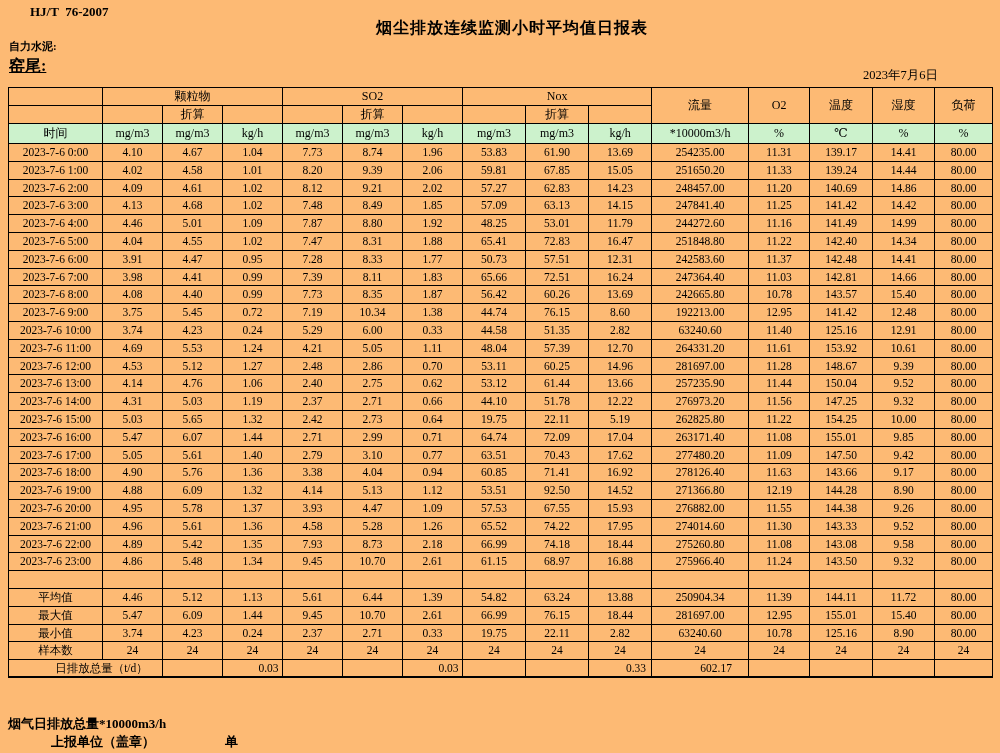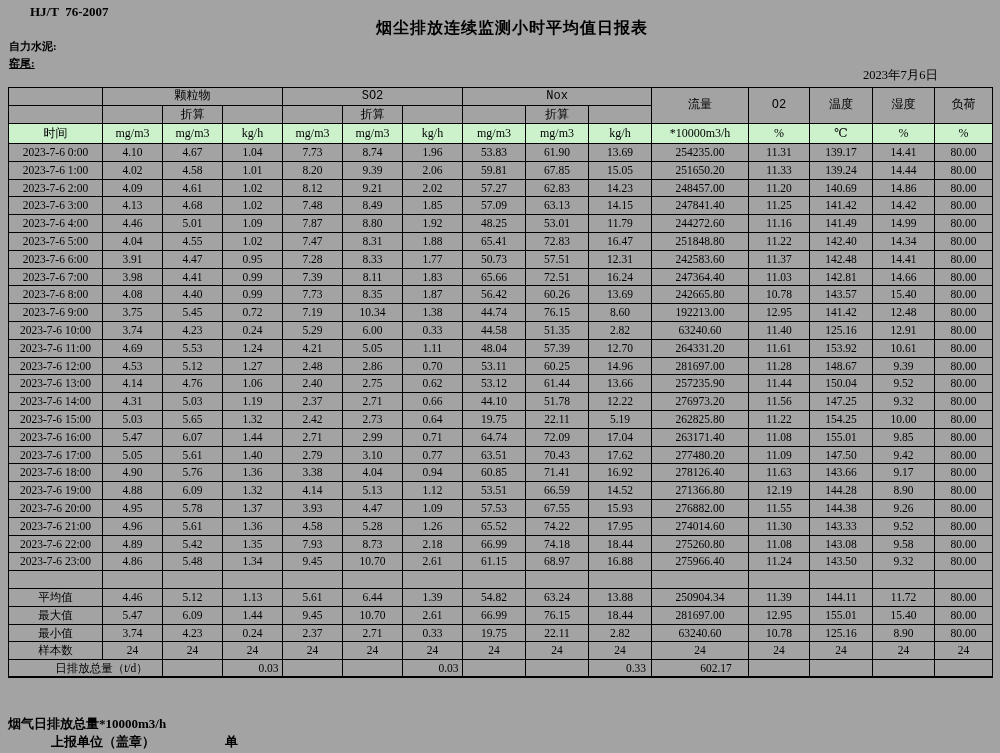--- a/index.html
+++ b/index.html
@@ -1,33 +1,33 @@
 <!DOCTYPE html>
 <html><head>
 <meta charset="utf-8">
 <style>
   html,body { margin:0; padding:0; background:#ffffff; }
   .page {
-    position:relative; width:1000px; height:753px; background:#a3a3a3;
+    position:relative; width:1000px; height:753px; background:#fdba74;
     font-family:"Liberation Serif","DejaVu Serif",serif; color:#000;
   }
   .std { position:absolute; left:30px; top:4px; font-size:13px; font-weight:bold; white-space:pre; }
   .title { position:absolute; left:12px; top:18px; width:1000px; text-align:center; font-size:16px; font-weight:bold; letter-spacing:1px; }
   .company { position:absolute; left:9px; top:39px; font-size:11px; font-weight:bold; }
-  .kiln { position:absolute; left:9px; top:56px; font-size:11px; font-weight:bold;text-decoration:underline; }
+  .kiln { position:absolute; left:9px; top:56px; font-size:16px; font-weight:bold;text-decoration:underline; }
   .date { position:absolute; right:62px; top:67px; font-size:12.5px; }
   table.rpt {
     position:absolute; left:8px; top:87px; width:985px;
     border-collapse:collapse; table-layout:fixed;
   }
   table.rpt td {
     border:1px solid #000; text-align:center; vertical-align:middle;
     font-size:11.5px; padding:0; line-height:1.1; overflow:hidden; white-space:nowrap;
   }
-  thead tr.h1 { height:18px;font-family:Liberation Mono, monospace; }
+  thead tr.h1 { height:18px; }
   thead tr.h2 { height:18px; }
   thead tr.h3 { height:20px; }
   thead tr.h1 td, thead tr.h2 td, thead tr.h3 td { font-size:12px; }
   tr.h3 td { background:#ccf2cc; }
   tbody tr { height:17.8px; }
   td.time { font-size:11.8px; }
   td.slabel { font-size:12px; }
   td.tlabel { text-align:left; padding-left:2px; font-size:12px; }
   tr.lastrow td { border-bottom:2px solid #000;padding-left:32px; }
   .foot1 { position:absolute; left:8px; top:715px; font-size:13px; font-weight:bold; }
@@ -430,21 +430,21 @@
         </tr>
         <tr>
           <td class="time">2023-7-6 19:00</td>
           <td>4.88</td>
           <td>6.09</td>
           <td>1.32</td>
           <td>4.14</td>
           <td>5.13</td>
           <td>1.12</td>
           <td>53.51</td>
-          <td>66.59</td>
+          <td>92.50</td>
           <td>14.52</td>
           <td>271366.80</td>
           <td>12.19</td>
           <td>144.28</td>
           <td>8.90</td>
           <td>80.00</td>
         </tr>
         <tr>
           <td class="time">2023-7-6 20:00</td>
           <td>4.95</td>

